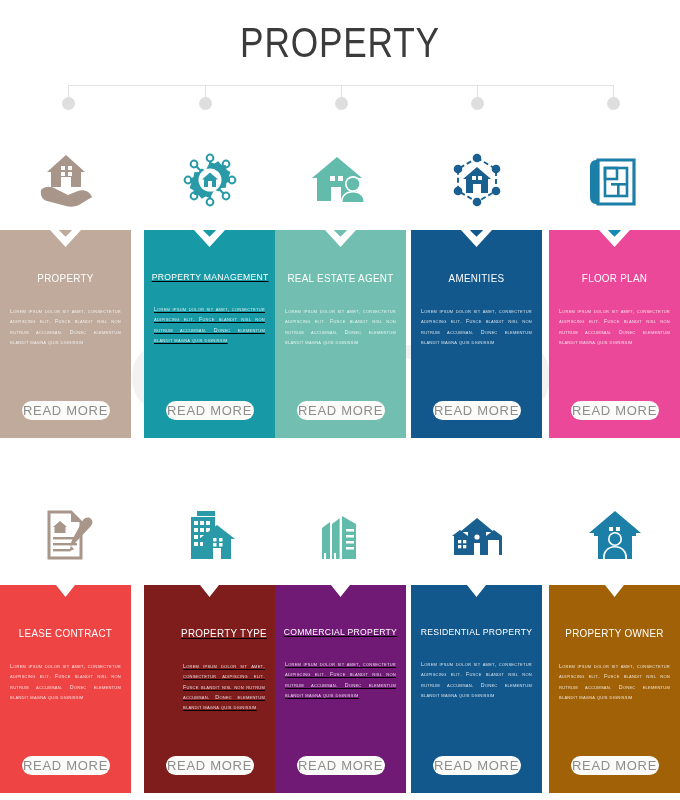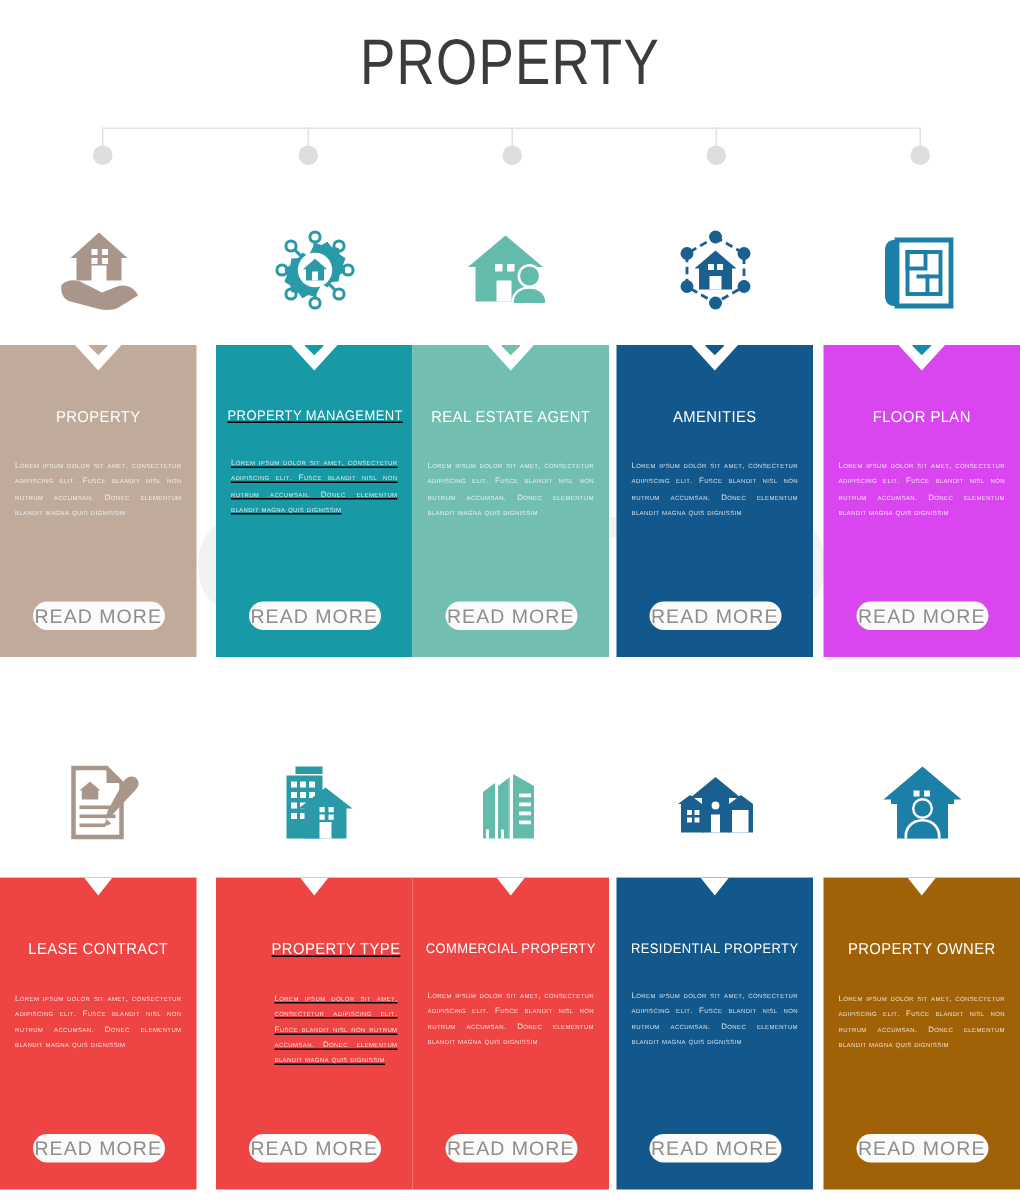--- a/index.html
+++ b/index.html
@@ -294,21 +294,21 @@
           <g fill="#1b7fa8">
             <path d="M12 9 c-4 0-6 3-6 7 l0 30 c0 4 2 7 6 7 l2 0 0-44 z"></path>
             <path d="M14 9 l36 0 0 44 -36 0 z" fill="none" stroke="#1b7fa8" stroke-width="3.2"></path>
             <rect x="21" y="17" width="22" height="28" fill="none" stroke="#1b7fa8" stroke-width="2.6"></rect>
             <rect x="21" y="17" width="12" height="11" fill="none" stroke="#1b7fa8" stroke-width="2.6"></rect>
             <rect x="27" y="32" width="16" height="2.6"></rect>
             <rect x="33" y="32" width="2.6" height="13"></rect>
           </g>
         </svg>
       </div>
-      <div class="panel panel-r1" style="background:#d946ef;">
+      <div class="panel panel-r1" style="background:#ec4899;">
         <svg class="notch" viewBox="0 0 131 26" preserveAspectRatio="none">
           <polygon points="50,0 65.5,17 81,0 131,0 131,-2 0,-2 0,0" fill="#ffffff"></polygon>
         </svg>
         <div class="diamond" style="background:#1589b3;"></div>
         <div class="panel-title">FLOOR PLAN</div>
         <div class="panel-body">Lorem ipsum dolor sit amet, consectetur adipiscing elit. Fusce blandit nisl non rutrum accumsan. Donec elementum blandit magna quis dignissim</div>
         <button class="read-more">READ MORE</button>
       </div>
     </div>
   </div>
@@ -362,21 +362,21 @@
             </g>
             <path d="M38 19 L56 33 L52 33 L52 53 L24 53 L24 33 L20 33 Z"></path>
             <rect x="34" y="42" width="8" height="11" fill="#ffffff"></rect>
             <rect x="34" y="32" width="3.5" height="3.5" fill="#ffffff"></rect>
             <rect x="40" y="32" width="3.5" height="3.5" fill="#ffffff"></rect>
             <rect x="34" y="37" width="3.5" height="3.5" fill="#ffffff"></rect>
             <rect x="40" y="37" width="3.5" height="3.5" fill="#ffffff"></rect>
           </g>
         </svg>
       </div>
-      <div class="panel panel-r2" style="background:#ef4444;padding-left:29px;">
+      <div class="panel panel-r2" style="background:#7f1d1d;padding-left:29px;">
         <svg class="notch" viewBox="0 0 131 26" preserveAspectRatio="none">
           <polygon points="56,0 65.5,12 75,0 131,0 131,-2 0,-2 0,0" fill="#ffffff"></polygon>
         </svg>
         <div class="panel-title">PROPERTY TYPE</div>
         <div class="panel-body">Lorem ipsum dolor sit amet, consectetur adipiscing elit. Fusce blandit nisl non rutrum accumsan. Donec elementum blandit magna quis dignissim</div>
         <button class="read-more">READ MORE</button>
       </div>
     </div>
 
     <div class="col col-2">
@@ -389,21 +389,21 @@
             <path d="M32 10 l-3 3 0 40 3 0 z" fill="#ffffff" opacity="0.35"></path>
             <rect x="36" y="23" width="8" height="2.5" fill="#ffffff"></rect>
             <rect x="36" y="29" width="8" height="2.5" fill="#ffffff"></rect>
             <rect x="36" y="35" width="8" height="2.5" fill="#ffffff"></rect>
             <rect x="36" y="41" width="8" height="2.5" fill="#ffffff"></rect>
             <rect x="14" y="47" width="2" height="6" fill="#ffffff"></rect>
             <rect x="24" y="47" width="2" height="6" fill="#ffffff"></rect>
           </g>
         </svg>
       </div>
-      <div class="panel panel-r2" style="background:#ef4444;">
+      <div class="panel panel-r2" style="background:#701a75;text-decoration:underline;">
         <svg class="notch" viewBox="0 0 131 26" preserveAspectRatio="none">
           <polygon points="56,0 65.5,12 75,0 131,0 131,-2 0,-2 0,0" fill="#ffffff"></polygon>
         </svg>
         <div class="panel-title small">COMMERCIAL PROPERTY</div>
         <div class="panel-body">Lorem ipsum dolor sit amet, consectetur adipiscing elit. Fusce blandit nisl non rutrum accumsan. Donec elementum blandit magna quis dignissim</div>
         <button class="read-more">READ MORE</button>
       </div>
     </div>
 
     <div class="col col-3">

